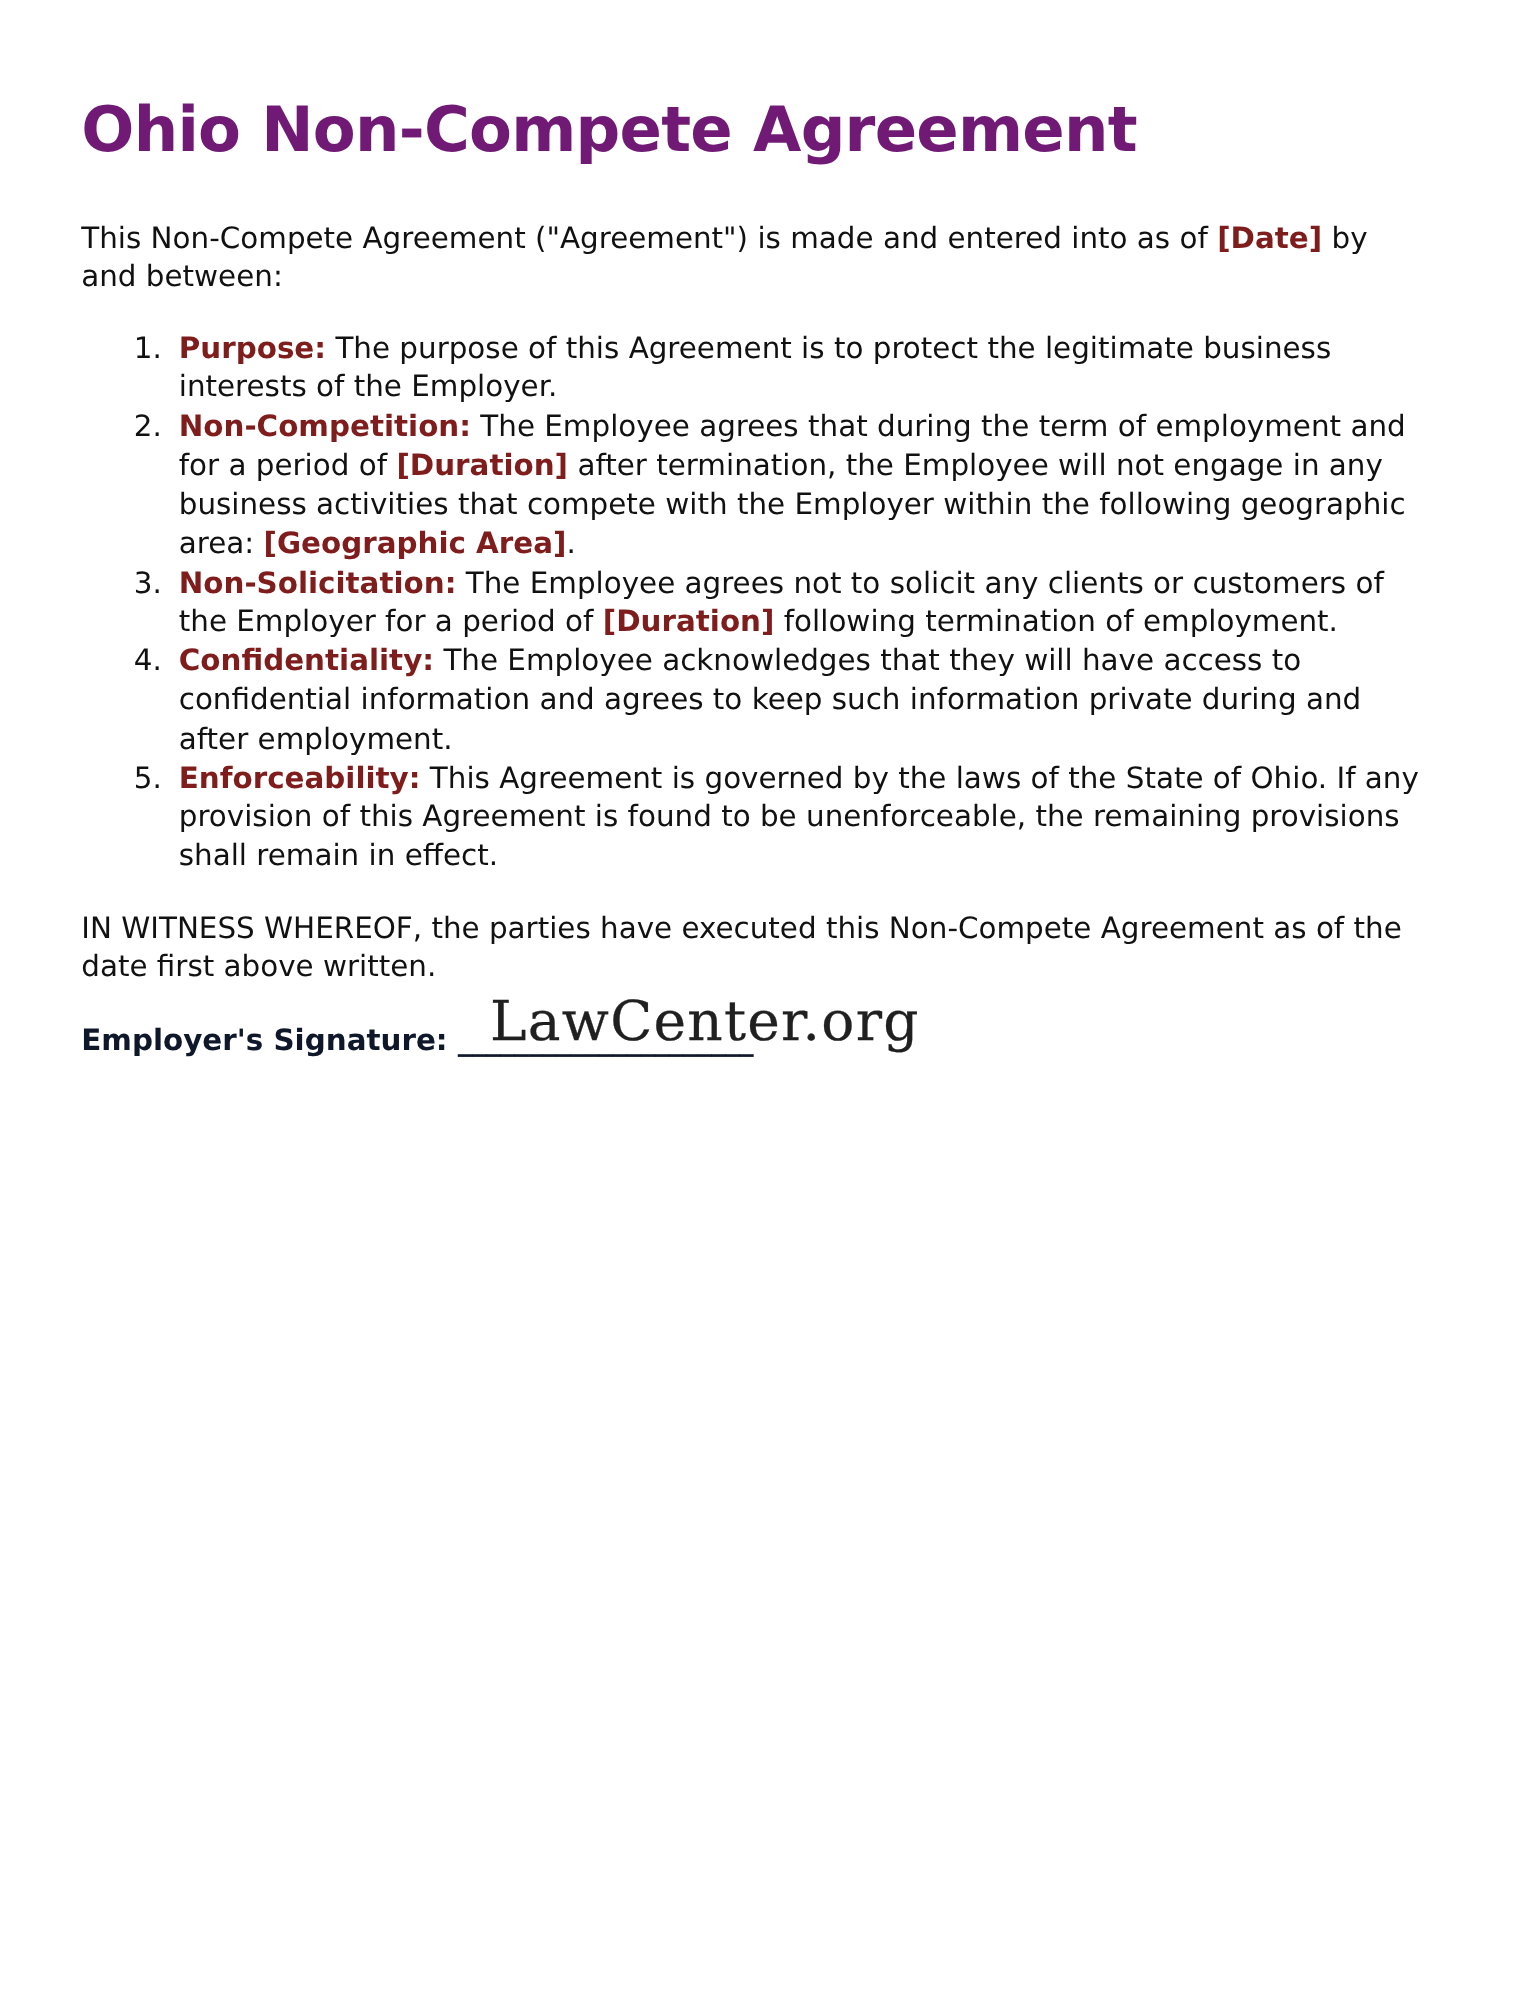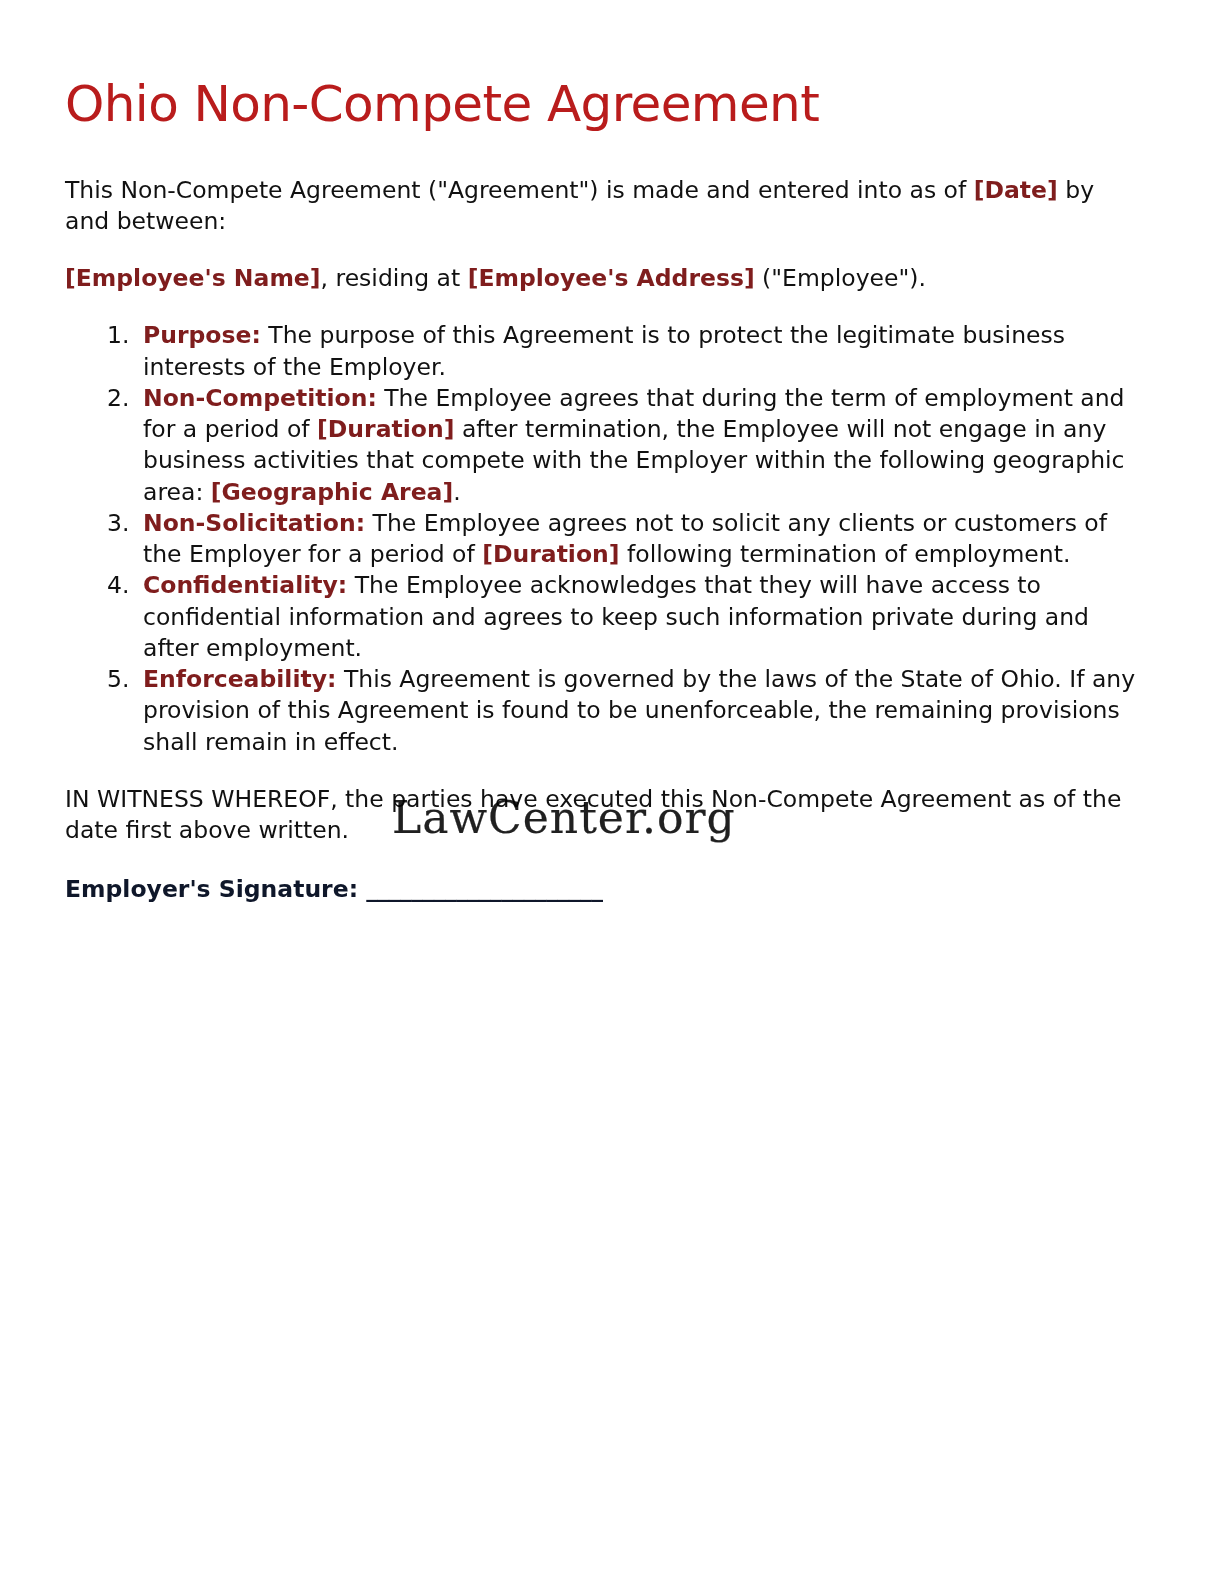--- a/index.html
+++ b/index.html
@@ -22,25 +22,25 @@
     position: relative;
     width: 1231px;
     height: 1593px;
     box-sizing: border-box;
     padding: 78px 86px 0 65px;
   }
 
   .doc-title {
     font-family: "DejaVu Sans", sans-serif;
     font-size: 50px;
-    font-weight: normal;
+    font-weight: bold;
     letter-spacing: -0.6px;
     line-height: 1.05;
     margin: 0 0 44px 0;
-    color: #b91c1c;
+    color: #701a75;
   }
 
   .para {
     font-size: 23.5px;
     line-height: 1.33;
     margin: 0 0 26px 0;
     color: #111111;
     max-width: 1085px;
   }
 
@@ -106,21 +106,20 @@
 </head>
 <body>
 
 <div class="page">
 
   <h1 class="doc-title">Ohio Non-Compete Agreement</h1>
 
   <p class="para">This Non-Compete Agreement ("Agreement") is made and entered into as of <b>[Date]</b> by and between:</p>
 
 
-  <p class="para"><b>[Employee's Name]</b>, residing at <b>[Employee's Address]</b> ("Employee").</p>
 
 
   <ol class="clauses">
     <li>
       <span class="li-text"><b>Purpose:</b> The purpose of this Agreement is to protect the legitimate business interests of the Employer.</span>
     </li>
     <li>
       <span class="li-text"><b>Non-Competition:</b> The Employee agrees that during the term of employment and for a period of <b>[Duration]</b> after termination, the Employee will not engage in any business activities that compete with the Employer within the following geographic area: <b>[Geographic Area]</b>.</span>
     </li>
     <li>

